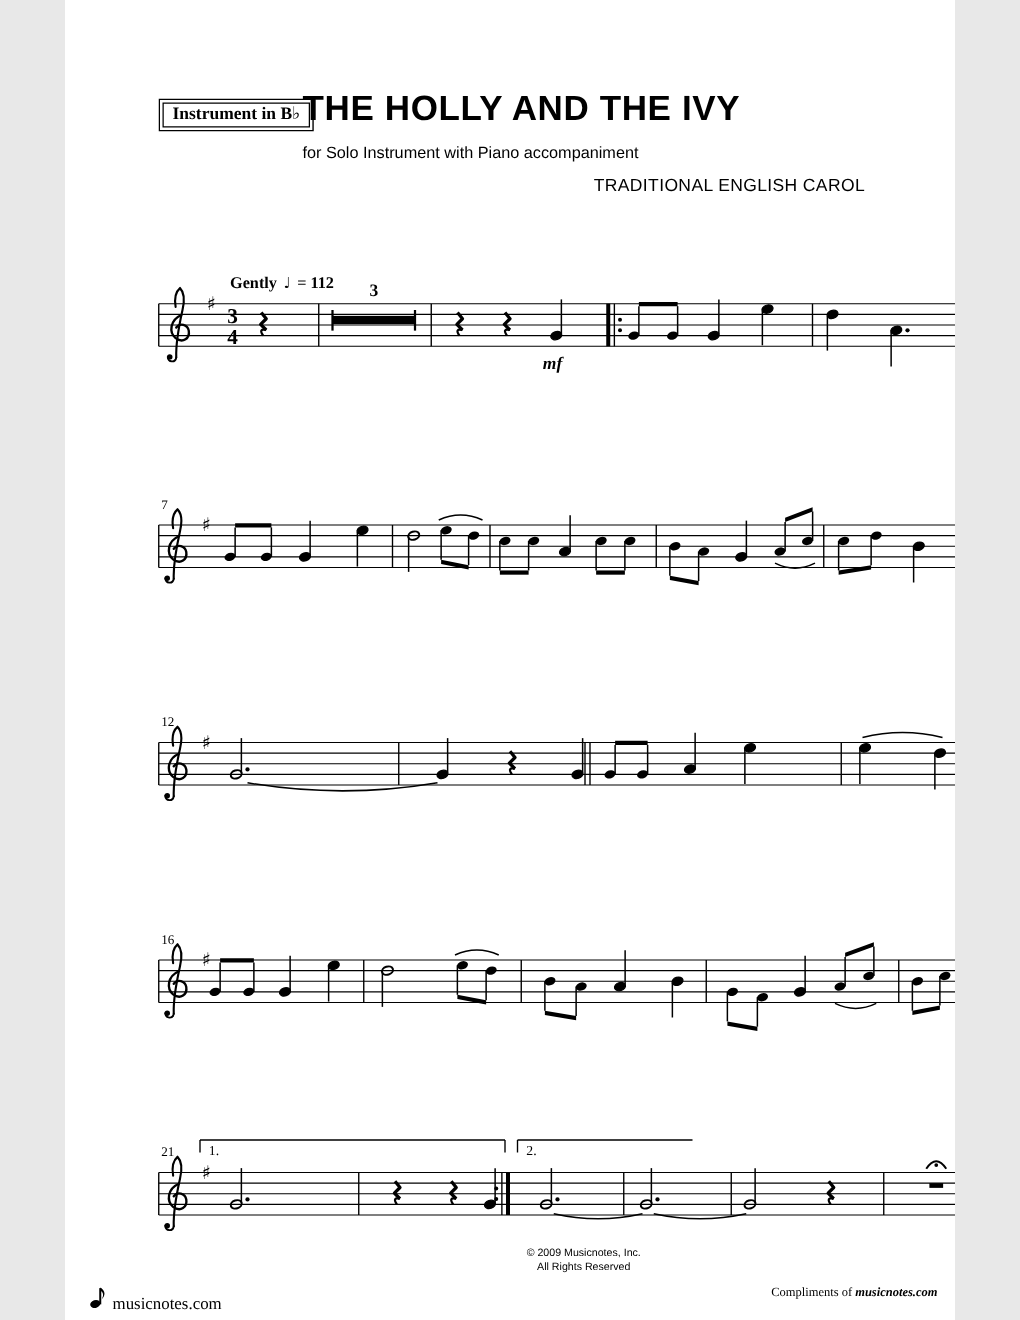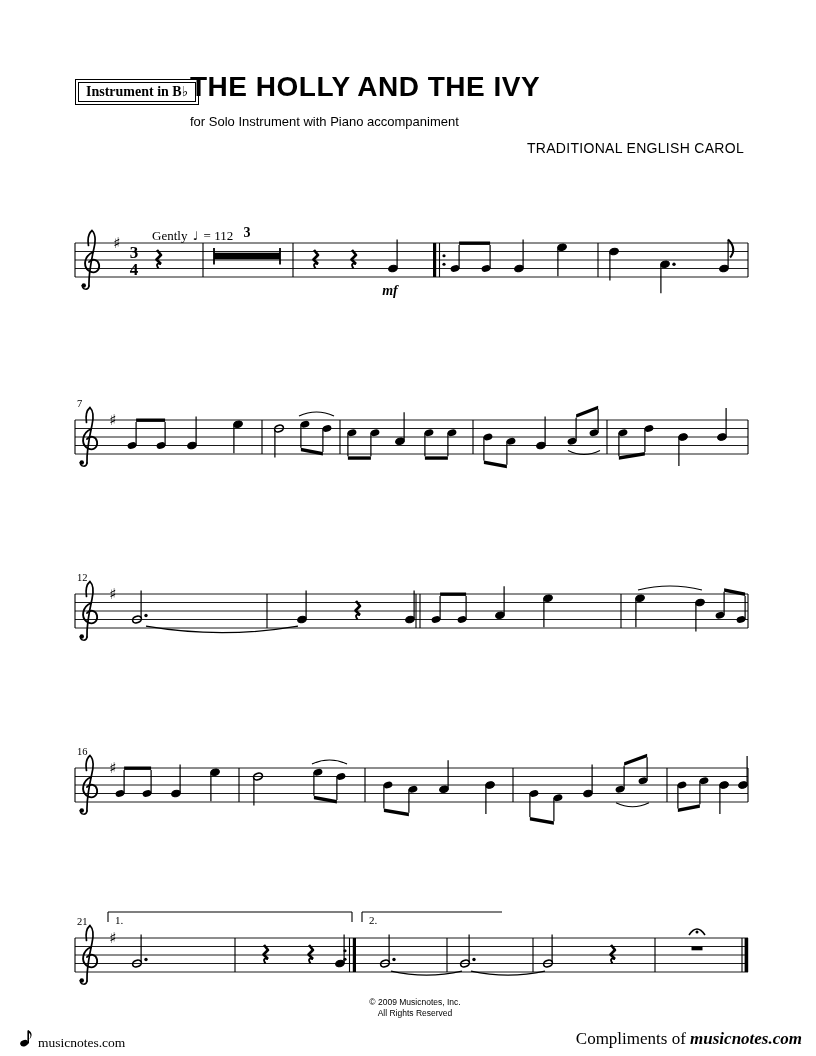--- a/index.html
+++ b/index.html
@@ -1,34 +1,34 @@
 <!DOCTYPE html>
 <html><head>
 <meta charset="utf-8">
 <style>
   html,body{margin:0;padding:0;background:#e8e8e8;}
-  .page{position:relative;width:816px;height:1056px;background:#ffffff;margin:0 auto;overflow:hidden;
+  .page{position:relative;width:712px;height:1056px;background:#ffffff;margin:0 auto;overflow:hidden;
         font-family:"Liberation Sans","DejaVu Sans",sans-serif;color:#000;}
   .instrument-box{position:absolute;left:75px;top:79px;padding:3px 10px 4px 10px;
         border:1px solid #000;box-shadow:inset 0 0 0 2px #fff, inset 0 0 0 3px #000;
         font-family:"Liberation Serif","DejaVu Serif","DejaVu Sans",serif;
         font-weight:bold;font-size:14px;white-space:nowrap;}
   .title-wrap{position:absolute;left:190px;top:72px;width:560px;text-align:left;}
   .title{font-size:28px;font-weight:bold;letter-spacing:0.5px;line-height:1.1;}
   .subtitle{position:absolute;left:190px;top:114px;width:560px;font-size:13px;}
   .credit{position:absolute;right:72px;top:140px;font-size:14px;letter-spacing:0.3px;}
-  .tempo{position:absolute;left:132px;top:228px;font-family:"Liberation Serif","DejaVu Serif","DejaVu Sans",serif;
-        font-weight:normal;font-size:13px;margin-left:20px;}
+  .tempo{position:absolute;left:132px;top:218px;font-family:"Liberation Serif","DejaVu Serif","DejaVu Sans",serif;
+        font-weight:bold;font-size:13px;}
   .tempo .notesym{font-family:"DejaVu Sans",sans-serif;font-size:12px;margin:0 2px;}
   .score-svg{position:absolute;left:0;top:0;}
   .copyright{position:absolute;left:0;top:997px;width:830px;text-align:center;font-size:8.5px;line-height:1.35;}
   .brand-left{position:absolute;left:20px;top:1028px;display:flex;align-items:flex-end;
         font-family:"Liberation Serif","DejaVu Serif",serif;font-size:13.5px;}
   .brand-left .logo{margin-right:5px;}
-  .compliments{position:absolute;right:14px;top:1029px;font-family:"Liberation Serif","DejaVu Serif",serif;font-size:17px;}
+  .compliments{position:absolute;right:14px;top:1029px;font-family:"Liberation Serif","DejaVu Serif",serif;font-size:10px;}
   .compliments .brand{font-weight:bold;font-style:italic;}
 </style>
 </head>
 <body>
 
 <div class="page">
 
   <div class="instrument-box">
     <span>Instrument in B♭</span>
   </div>

